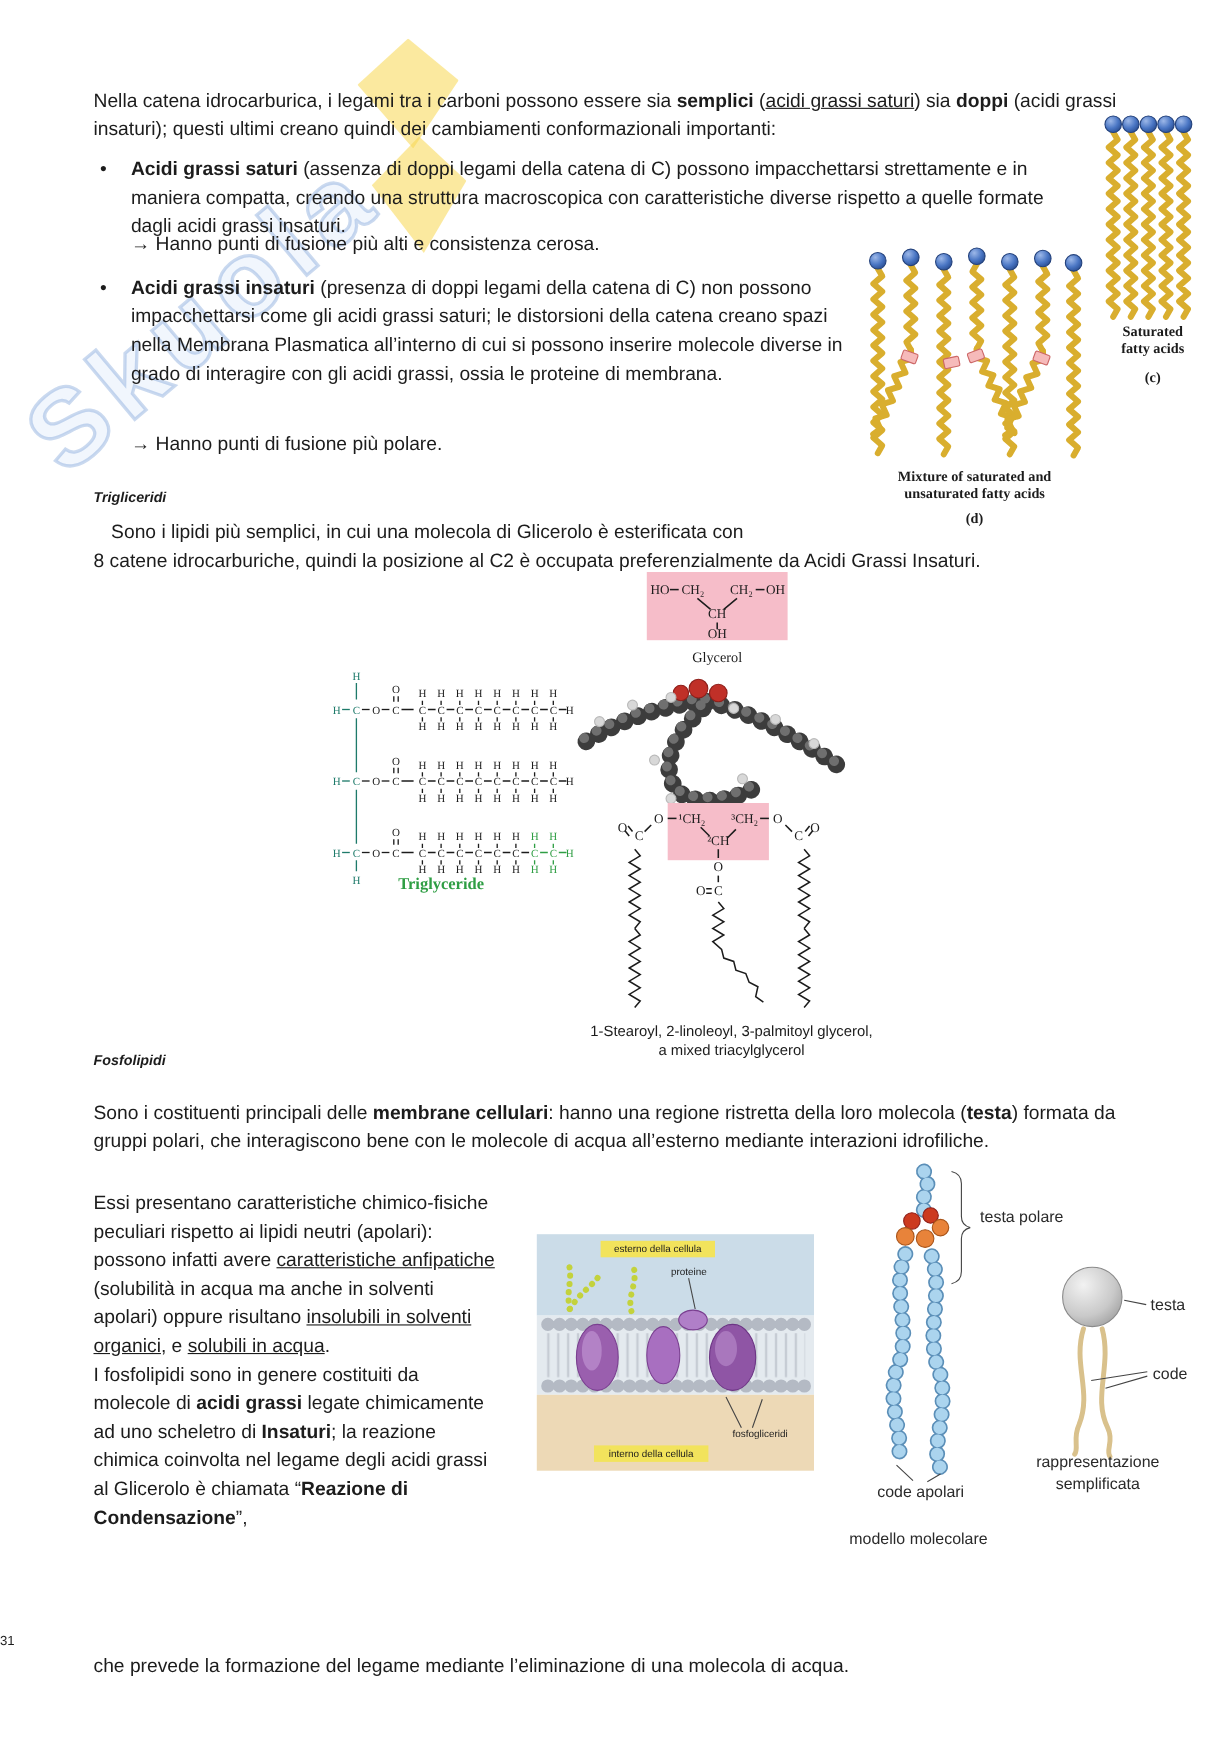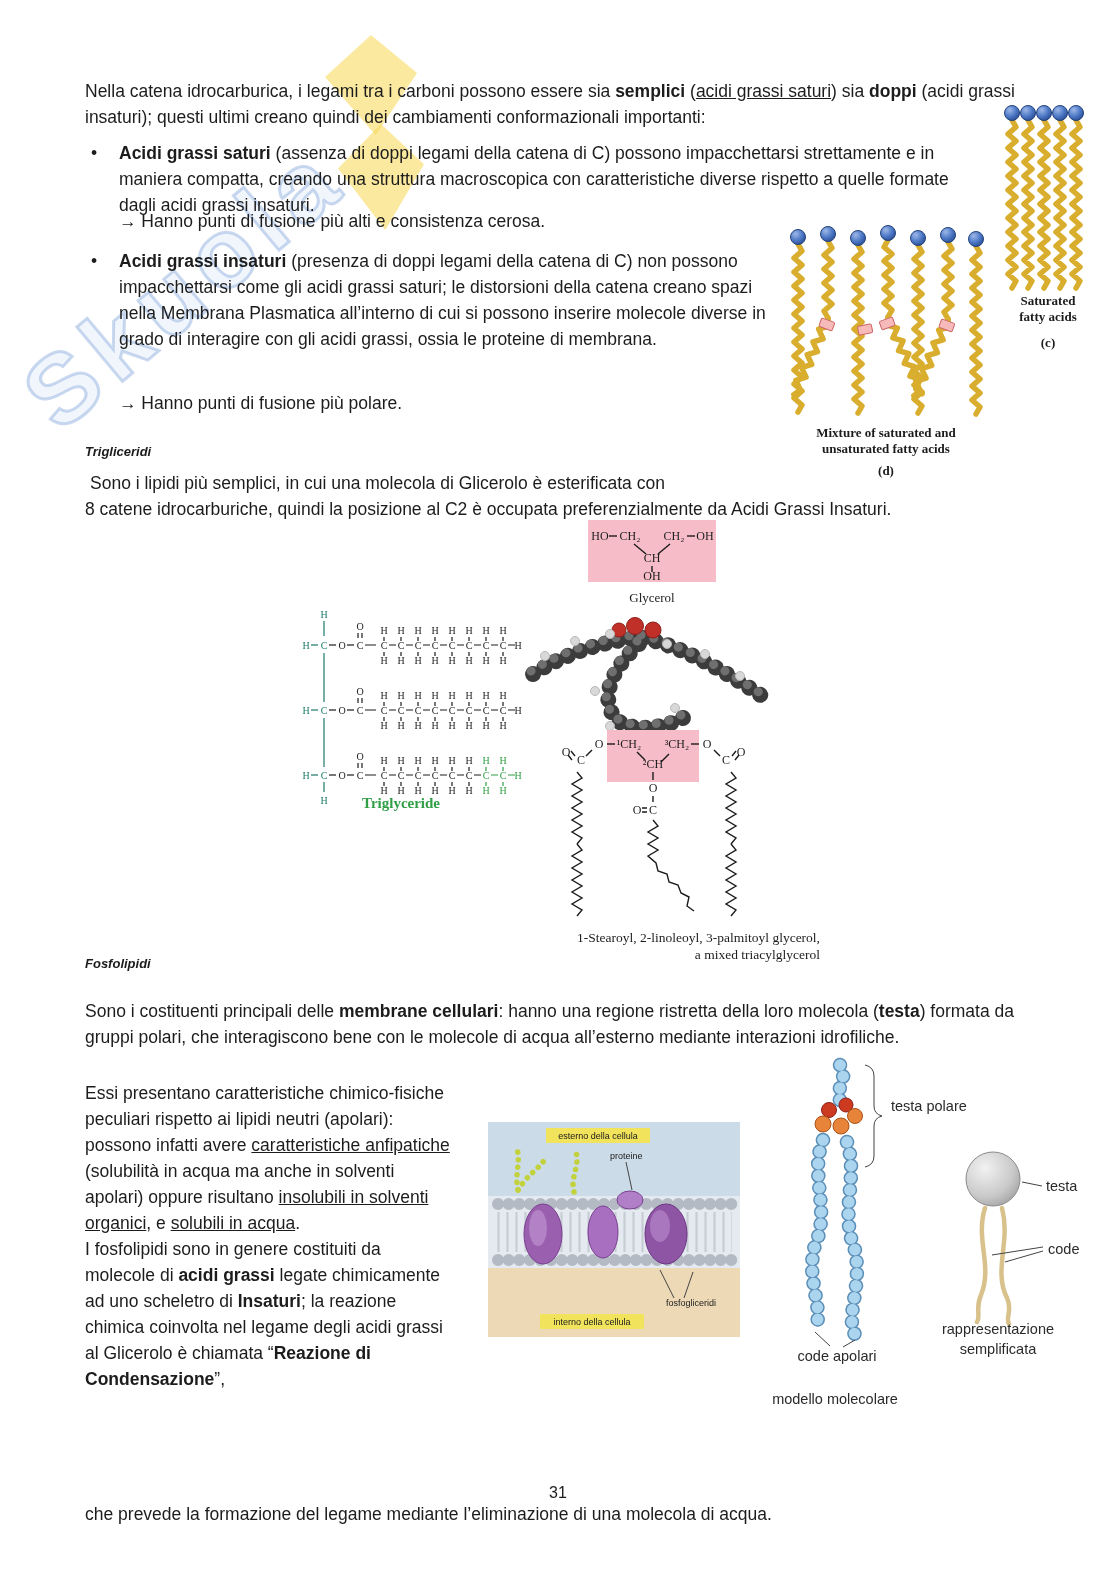--- a/index.html
+++ b/index.html
@@ -6,22 +6,22 @@
   html,body{width:1116px;height:1579px}
   body{position:relative;background:#fff;font-family:"Liberation Sans",sans-serif;color:#1c1c1c;overflow:hidden}
   .abs{position:absolute}
   .txt{font-size:17.5px;line-height:26px}
   .b{font-weight:700}
   .i{}
   .u{text-decoration:underline}
   .heading{font-size:13px;font-weight:700;font-style:italic}
   .bullet{display:flex;align-items:flex-start}
   .dot{width:34px;padding-left:6px;font-size:17.5px;line-height:26px}
-  .scap{font-family:Liberation Serif, serif;font-size:13.5px;line-height:17px;text-align:right}
-  .pagenum{left:0;width:100%;text-align:center;font-size:16px}
+  .scap{font-family:Liberation Sans, sans-serif;font-size:13.5px;line-height:17px;text-align:center}
+  .pagenum{left:0;width:100%;text-align:left;font-size:12px}
   
   .wm-text{font-weight:700;font-size:98px;letter-spacing:10px;color:rgba(170,200,242,0.16);-webkit-text-stroke:3px rgba(115,155,212,0.38);white-space:nowrap;pointer-events:none}
   .kite{background:rgba(247,215,80,0.55);clip-path:polygon(50% 0,100% 38%,55% 100%,0 42%);pointer-events:none}
   
   svg{color:#1c1c1c;overflow:visible}
   .gold{stroke:#d9ae2e;stroke-width:5.5;fill:none;stroke-linejoin:round;stroke-linecap:round}
   .figcap{font:13px "Liberation Serif",serif;fill:#1c1c1c;text-anchor:middle}
   .fb{font-weight:700}
   .at{font:10px "Liberation Serif",serif;fill:currentColor;text-anchor:middle}
   .at2{font:12px "Liberation Serif",serif;fill:#1c1c1c;text-anchor:middle}
@@ -121,21 +121,21 @@
       <rect x="100" y="227" width="14" height="9" rx="1.5" fill="#f6baba" stroke="#cc6666" transform="rotate(-20 107 231)"></rect>
       <rect x="160" y="229" width="14" height="9" rx="1.5" fill="#f6baba" stroke="#cc6666" transform="rotate(20 167 233)"></rect>
     </g>
   </g>
   <text class="figcap fb" x="106" y="345">Mixture of saturated and</text>
   <text class="figcap fb" x="106" y="361">unsaturated fatty acids</text>
   <text class="figcap fb" x="106" y="383">(d)</text>
 </svg>
 
 <div class="abs heading" style="left:85px;top:444px">Trigliceridi</div>
-<div class="abs txt" style="left:90px;top:470px;width:950px">Sono i lipidi più semplici, in cui una molecola di Glicerolo è esterificata con</div>
+<div class="abs txt" style="left:101px;top:470px;width:950px">Sono i lipidi più semplici, in cui una molecola di Glicerolo è esterificata con</div>
 <div class="abs txt" style="left:85px;top:496px;width:970px">8 catene idrocarburiche, quindi la posizione al C2 è occupata preferenzialmente da Acidi Grassi Insaturi.</div>
 
 <svg class="abs" style="left:578px;top:516px" width="150" height="94" viewBox="0 0 150 94">
   <rect x="10" y="4" width="128" height="62" fill="#f6bdc9"></rect>
   <text class="at2" x="22" y="24">HO</text>
   <path class="thin" d="M31 20 H 39" stroke-width="1"></path>
   <text class="at2" x="52" y="24">CH₂</text>
   <text class="at2" x="96" y="24">CH₂</text>
   <path class="thin" d="M109 20 H 117" stroke-width="1"></path>
   <text class="at2" x="127" y="24">OH</text>

